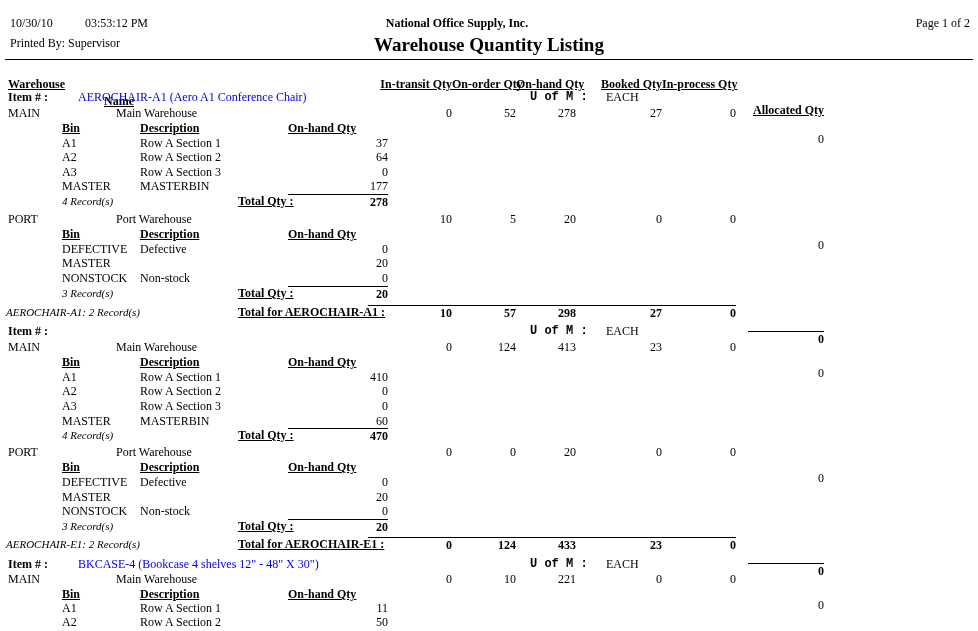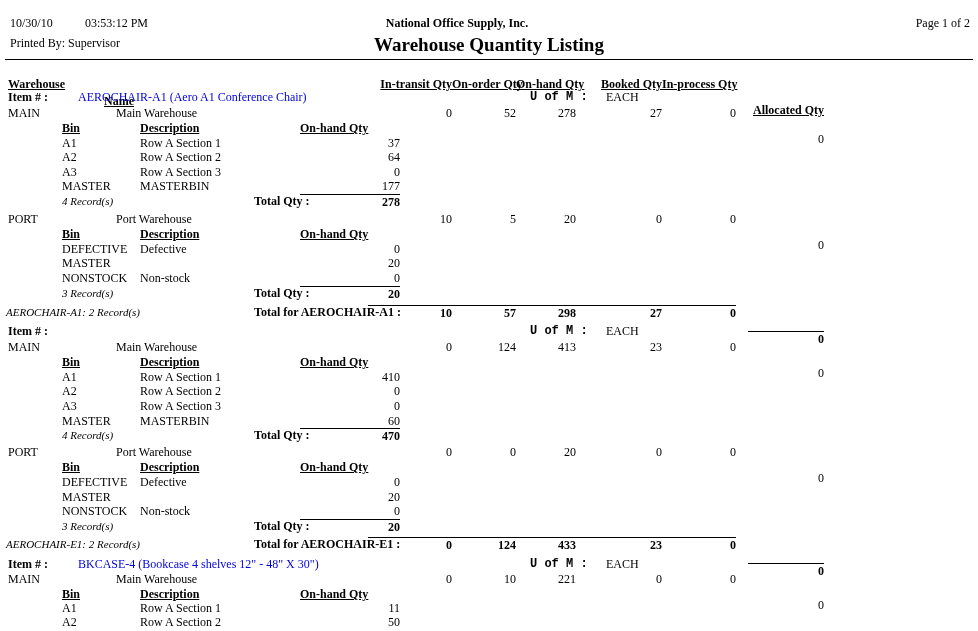--- a/index.html
+++ b/index.html
@@ -18,24 +18,24 @@
   .x-printed{left:10px;}
   .x-wh{left:8px;}
   .x-whname{left:107px;margin-left:9px;}
   .x-name-hdr{left:104px;margin-top:17px;}
   .x-itemlbl{left:8px;}
   .x-itemval{left:78px;}
   .x-uofm{left:530px;font-family:Liberation Mono, monospace;}
   .x-uofmval{left:606px;}
   .x-bin{left:62px;}
   .x-desc{left:140px;}
-  .x-binqty{left:300px;width:100px;text-align:right;}
+  .x-binqty{left:288px;width:100px;text-align:right;}
   .x-rec{left:62px;}
   .x-recitem{left:6px;}
-  .x-totlbl{left:254px;}
+  .x-totlbl{left:238px;text-decoration:underline;}
   .q1{left:368px;width:84px;text-align:right;}
   .q2{left:452px;width:64px;text-align:right;}
   .q3{left:516px;width:60px;text-align:right;}
   .q4{left:576px;width:86px;text-align:right;}
   .q5{left:662px;width:74px;text-align:right;}
   .q6{left:748px;width:76px;text-align:right;margin-top:26px;}
   .tl{border-top:1px solid #000;}
   .title{position:absolute;top:34px;left:0;width:978px;text-align:center;
          font-size:19px;font-weight:bold;line-height:22px;}
   .company{position:absolute;top:16px;}

